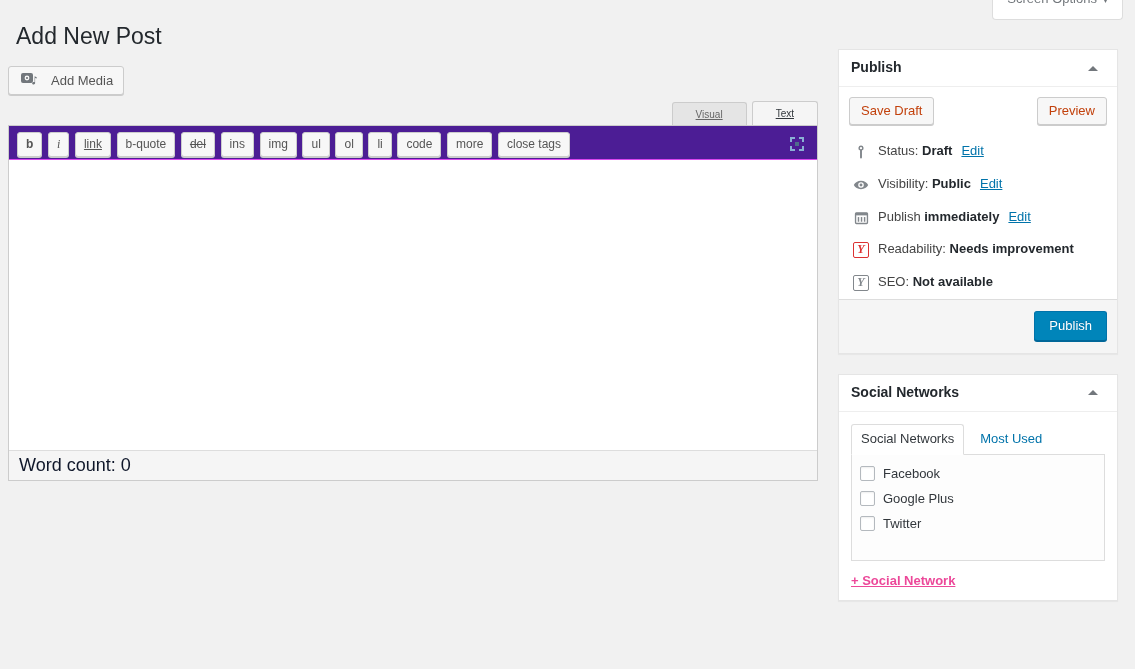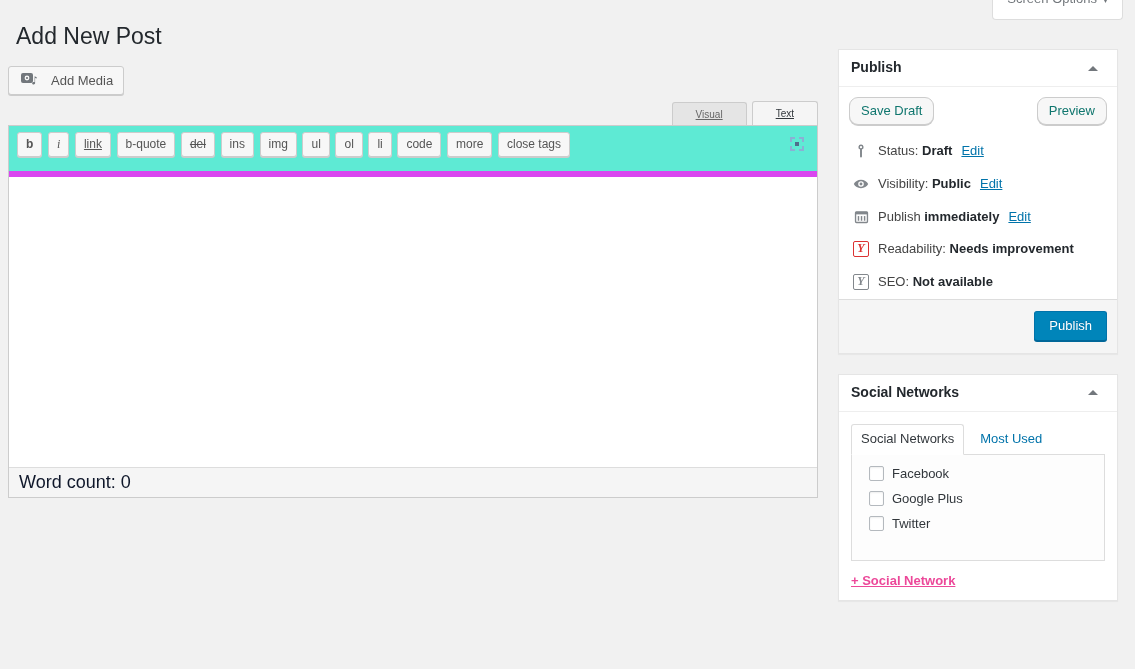--- a/index.html
+++ b/index.html
@@ -111,23 +111,23 @@
   }
 
   .wp-editor-container {
     position: relative;
     top: 24px;
     border: 1px solid #ccc;
     background: #fff;
   }
 
   .quicktags-toolbar {
-    background: #5eead4;
-    border-bottom: 6px solid #d946ef;
-    padding: 6px 8px 12px;
+    background: #4c1d95;
+    border-bottom: 1px solid #d946ef;
+    padding: 6px 8px 0;
     min-height: 30px;
     position: relative;
   }
   .qt-btn {
     display: inline-block;
     background: #f7f7f7;
     border: 1px solid #ccc;
     border-radius: 3px;
     color: #555;
     font-size: 12px;
@@ -236,34 +236,34 @@
   .minor-actions {
     display: flex;
     justify-content: space-between;
     align-items: center;
     padding-bottom: 10px;
   }
   .button {
     display: inline-block;
     background: #f7f7f7;
     border: 1px solid #ccc;
-    border-radius: 9px;
-    color: #0f766e;
+    border-radius: 3px;
+    color: #c2410c;
     font-size: 13px;
     line-height: 26px;
     height: 28px;
     padding: 0 11px;
     cursor: pointer;
     box-shadow: 0 1px 0 #ccc;
     font-family: "Liberation Sans", sans-serif;
   }
 
   .misc-pub-section {
     display: flex;
-    align-items: flex-start;
+    align-items: flex-end;
     gap: 7px;
     padding: 6px 10px 6px 2px;
     font-size: 13px;
     color: #444;
     line-height: 1.6;
   }
   .misc-pub-section .pub-icon {
     display: inline-flex;
     width: 20px;
     height: 20px;
@@ -343,21 +343,21 @@
     background: #fff;
     border: 1px solid #ddd;
     border-bottom-color: #fff;
     color: #32373c;
     border-radius: 3px 3px 0 0;
   }
 
   .tabs-panel {
     border: 1px solid #ddd;
     background: #fdfdfd;
-    padding: 10px 10px 10px 17px;
+    padding: 10px 10px 10px 8px;
     min-height: 85px;
   }
   .cat-checklist { list-style: none; margin: 0; padding: 0; }
   .cat-checklist li {
     margin: 0 0 7px 0;
     display: flex;
     align-items: center;
     gap: 8px;
     font-size: 13px;
     color: #32373c;

